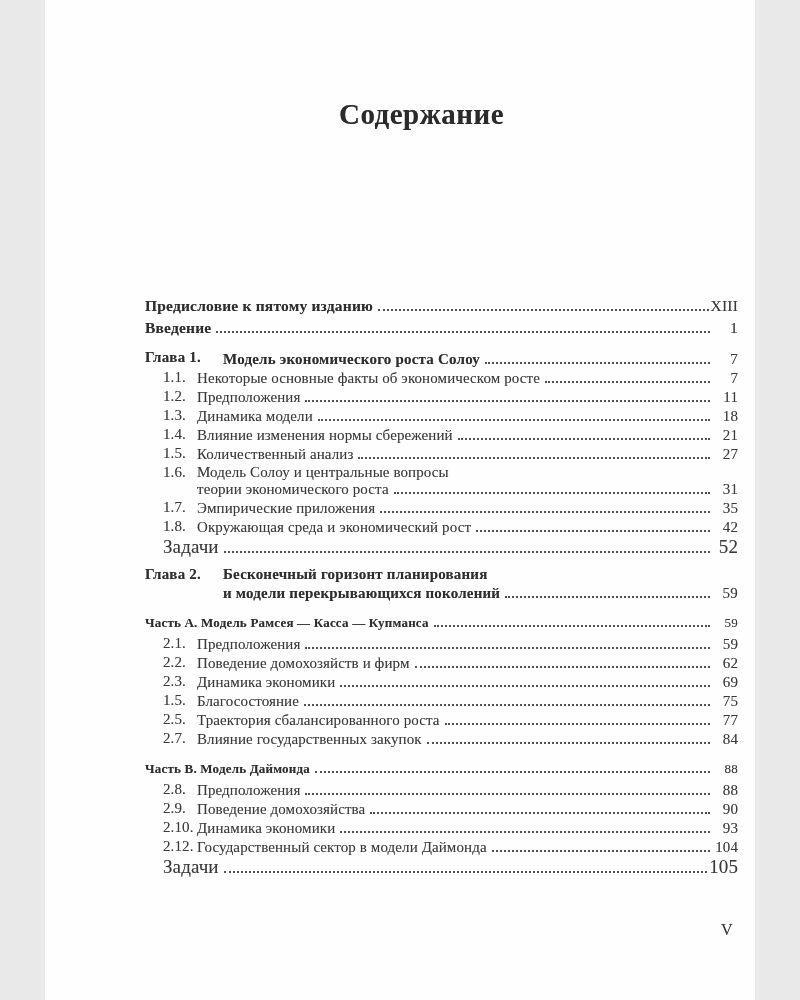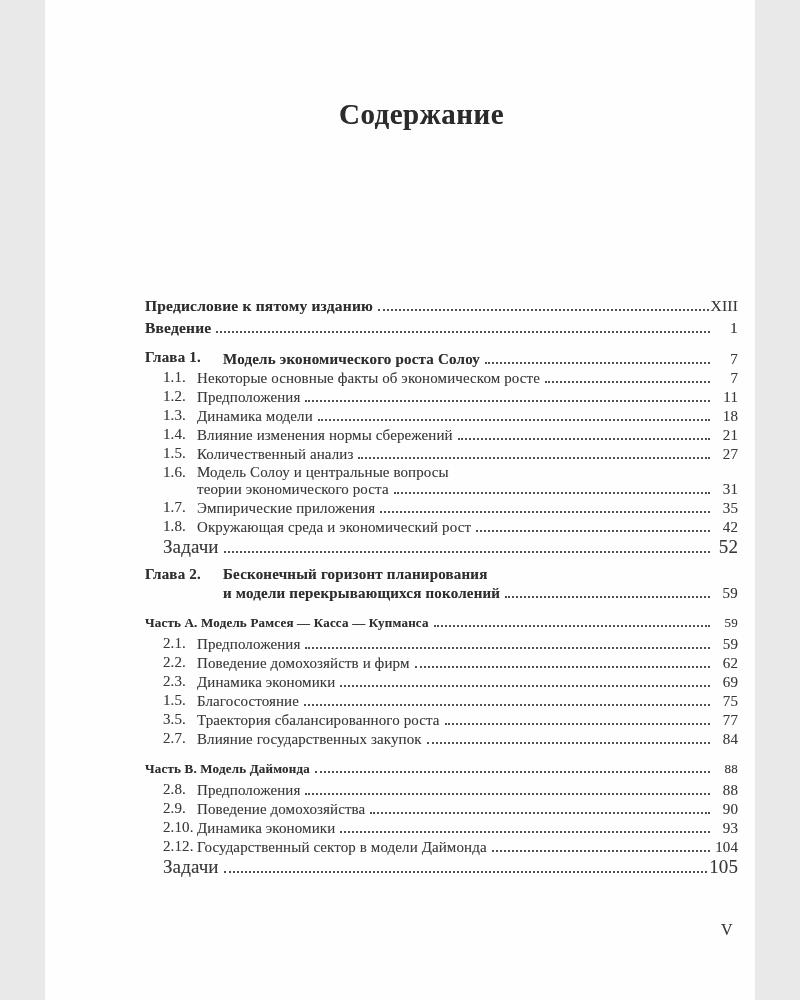--- a/index.html
+++ b/index.html
@@ -302,21 +302,21 @@
           <span class="num">1.5.</span>
           <div class="body">
             <div class="line last">
               <span class="lbl">Благосостояние</span>
               <span class="leader"></span>
               <span class="pg">75</span>
             </div>
           </div>
         </div>
         <div class="row sub">
-          <span class="num">3.5.</span>
+          <span class="num">2.5.</span>
           <div class="body">
             <div class="line last">
               <span class="lbl">Траектория сбалансированного роста</span>
               <span class="leader"></span>
               <span class="pg">77</span>
             </div>
           </div>
         </div>
         <div class="row sub">
           <span class="num">2.7.</span>

